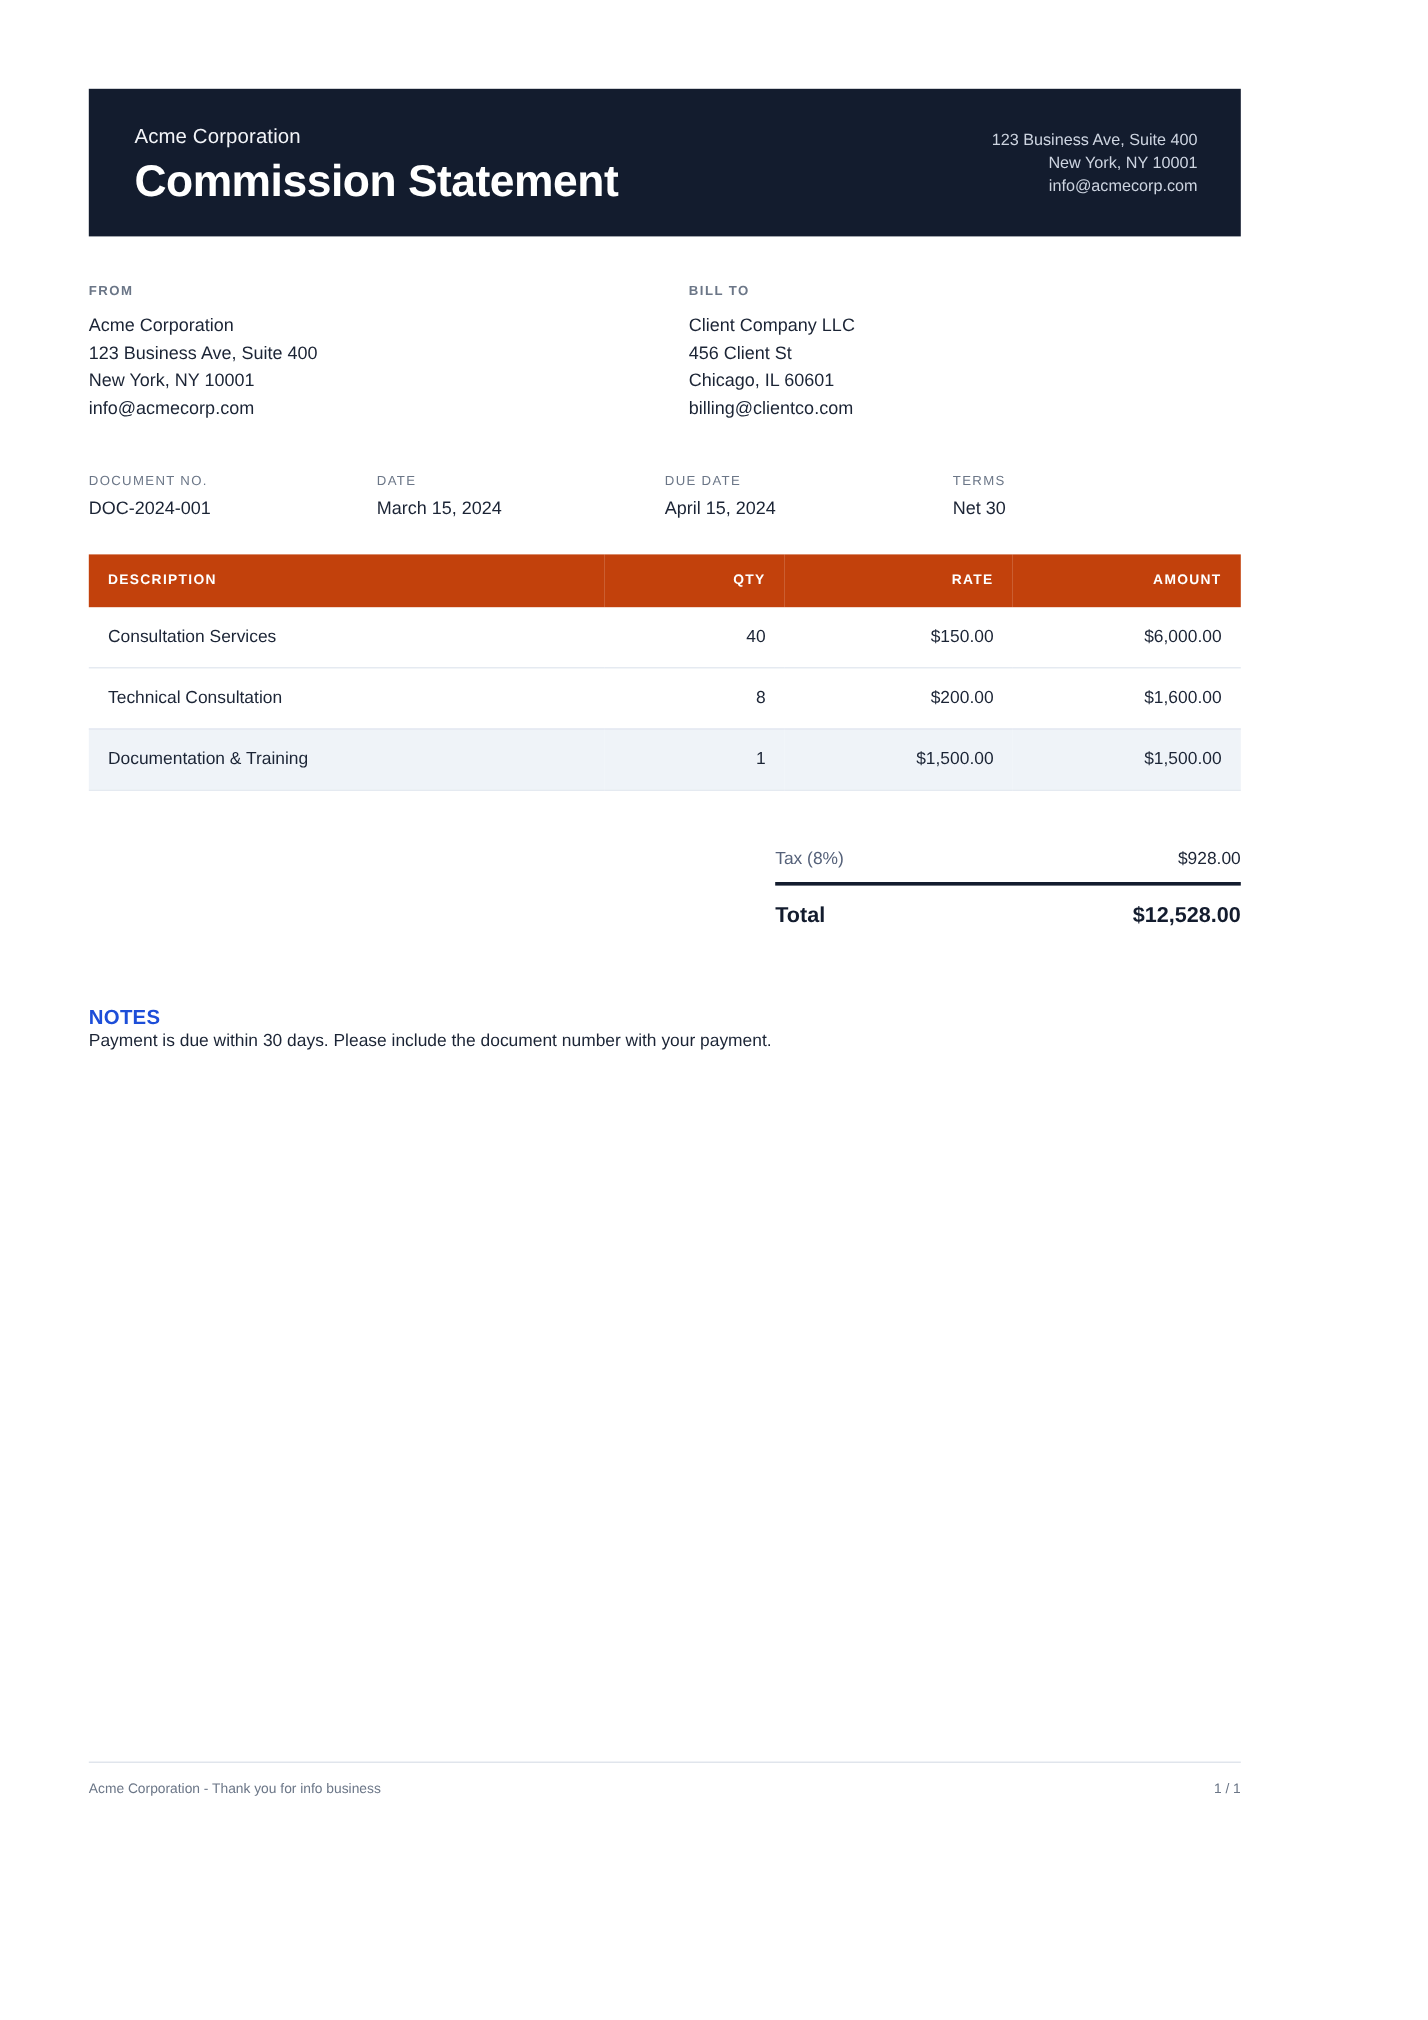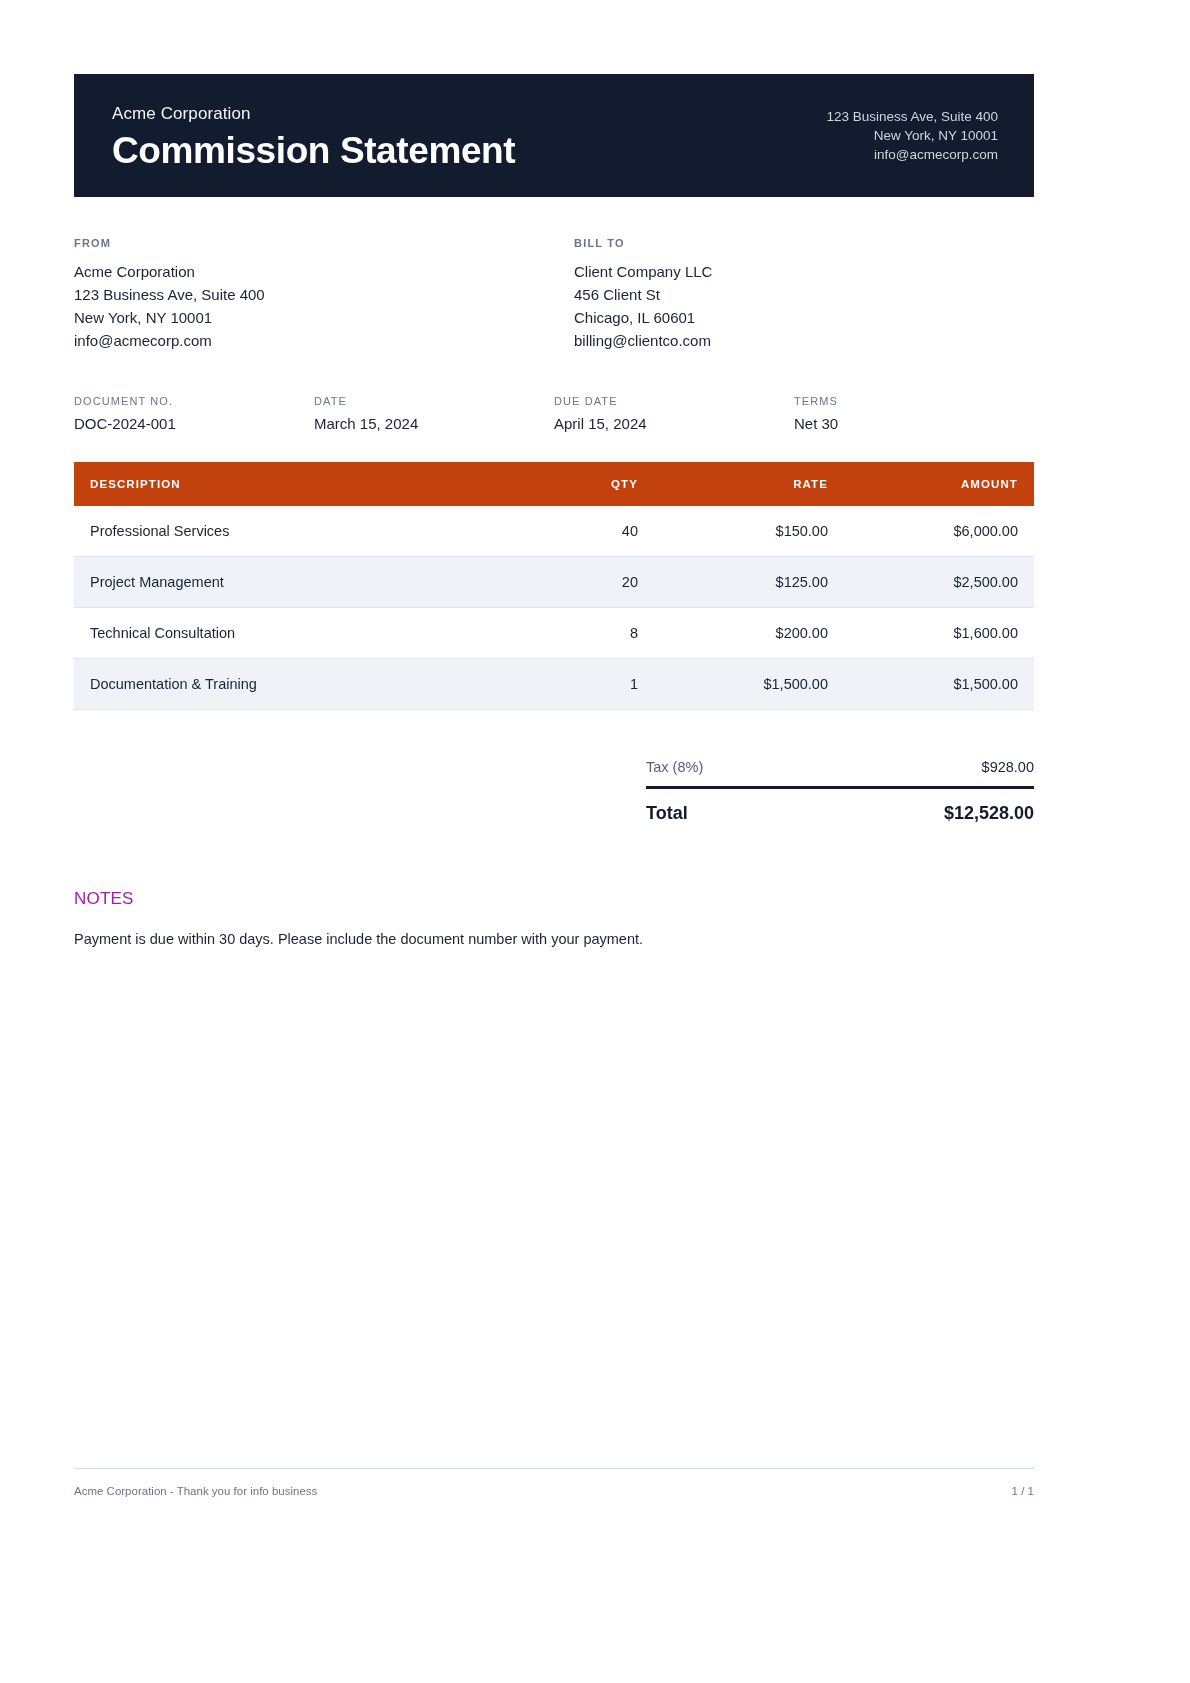--- a/index.html
+++ b/index.html
@@ -166,24 +166,23 @@
   .totals-row.grand .t-value {
     font-size: 18px;
     font-weight: 700;
     color: #131c2e;
   }
 
   
   .notes { width: 960px; margin-top: 58px; }
   .notes-title {
     font-size: 17px;
-    font-weight: 400;
-    color: #a21caf;
+    font-weight: 700;
+    color: #1d4ed8;
     letter-spacing: 0.2px;
-    margin-bottom: 20px;
   }
   .notes-body {
     font-size: 14.5px;
     color: #1b2435;
     line-height: 1.5;
   }
 
   
   .footer {
     position: absolute;
@@ -258,30 +257,24 @@
     <thead>
       <tr>
         <th class="col-desc">DESCRIPTION</th>
         <th class="col-qty">QTY</th>
         <th class="col-rate">RATE</th>
         <th class="col-amt">AMOUNT</th>
       </tr>
     </thead>
     <tbody>
       <tr>
-        <td class="col-desc">Professional Services</td>
+        <td class="col-desc">Consultation Services</td>
         <td class="col-qty">40</td>
         <td class="col-rate">$150.00</td>
         <td class="col-amt">$6,000.00</td>
-      </tr>
-      <tr class="alt">
-        <td class="col-desc">Project Management</td>
-        <td class="col-qty">20</td>
-        <td class="col-rate">$125.00</td>
-        <td class="col-amt">$2,500.00</td>
       </tr>
       <tr>
         <td class="col-desc">Technical Consultation</td>
         <td class="col-qty">8</td>
         <td class="col-rate">$200.00</td>
         <td class="col-amt">$1,600.00</td>
       </tr>
       <tr class="alt">
         <td class="col-desc">Documentation &amp; Training</td>
         <td class="col-qty">1</td>

